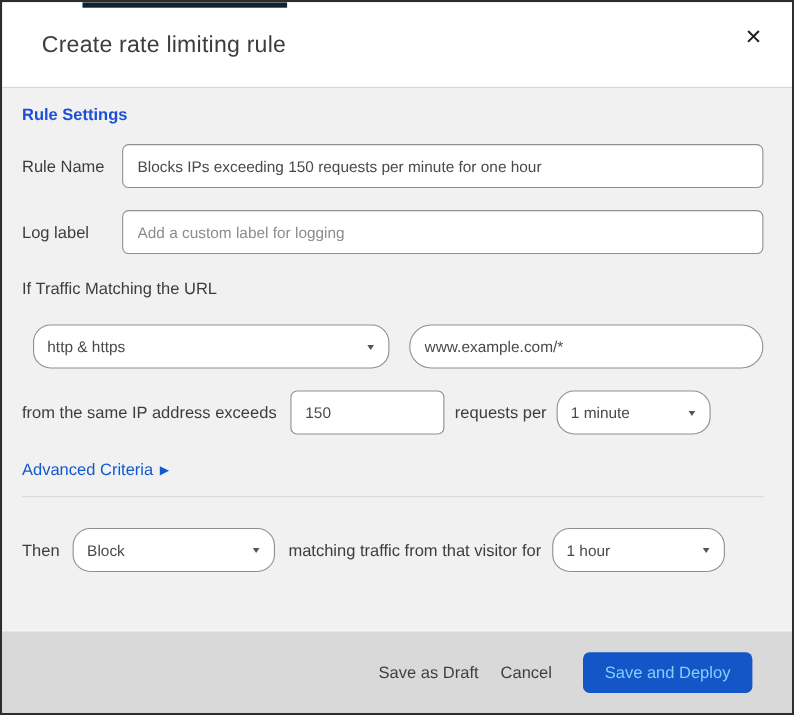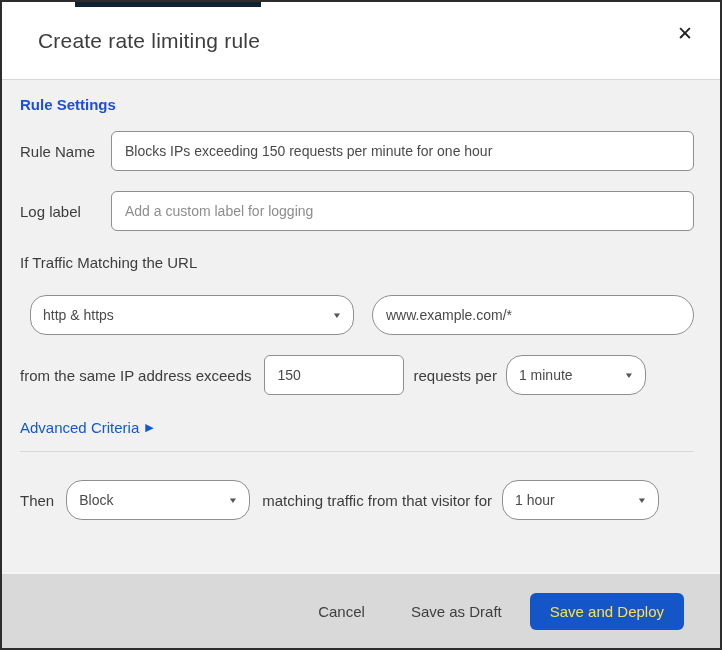--- a/index.html
+++ b/index.html
@@ -130,21 +130,21 @@
   .text-btn {
     background: none; border: none; cursor: pointer;
     font-size: 15px; color: #3f3f3f;
     font-family: "Liberation Sans", "DejaVu Sans", sans-serif;
     padding: 8px 10px;
   }
   .text-btn.draft { margin-left: 26px; }
   .primary-btn {
     margin-left: 18px;
     background: #1456c8;
-    color: #fde047;
+    color: #7dd3fc;
     border: none; border-radius: 6px;
     height: 37px; padding: 0 20px;
     font-size: 15px;
     font-family: "Liberation Sans", "DejaVu Sans", sans-serif;
     cursor: pointer;
   }
 </style>
 </head>
 <body>
 
@@ -208,17 +208,17 @@
       <span class="plain-text then-middle">matching traffic from that visitor for</span>
       <div class="select-box duration-select">
         <span>1 hour</span>
         <span class="caret">▼</span>
       </div>
     </div>
 
   </div>
 
   <div class="dlg-footer">
+    <button class="text-btn draft">Save as Draft</button>
     <button class="text-btn">Cancel</button>
-    <button class="text-btn draft">Save as Draft</button>
     <button class="primary-btn">Save and Deploy</button>
   </div>
 </div>
 
 </body></html>

